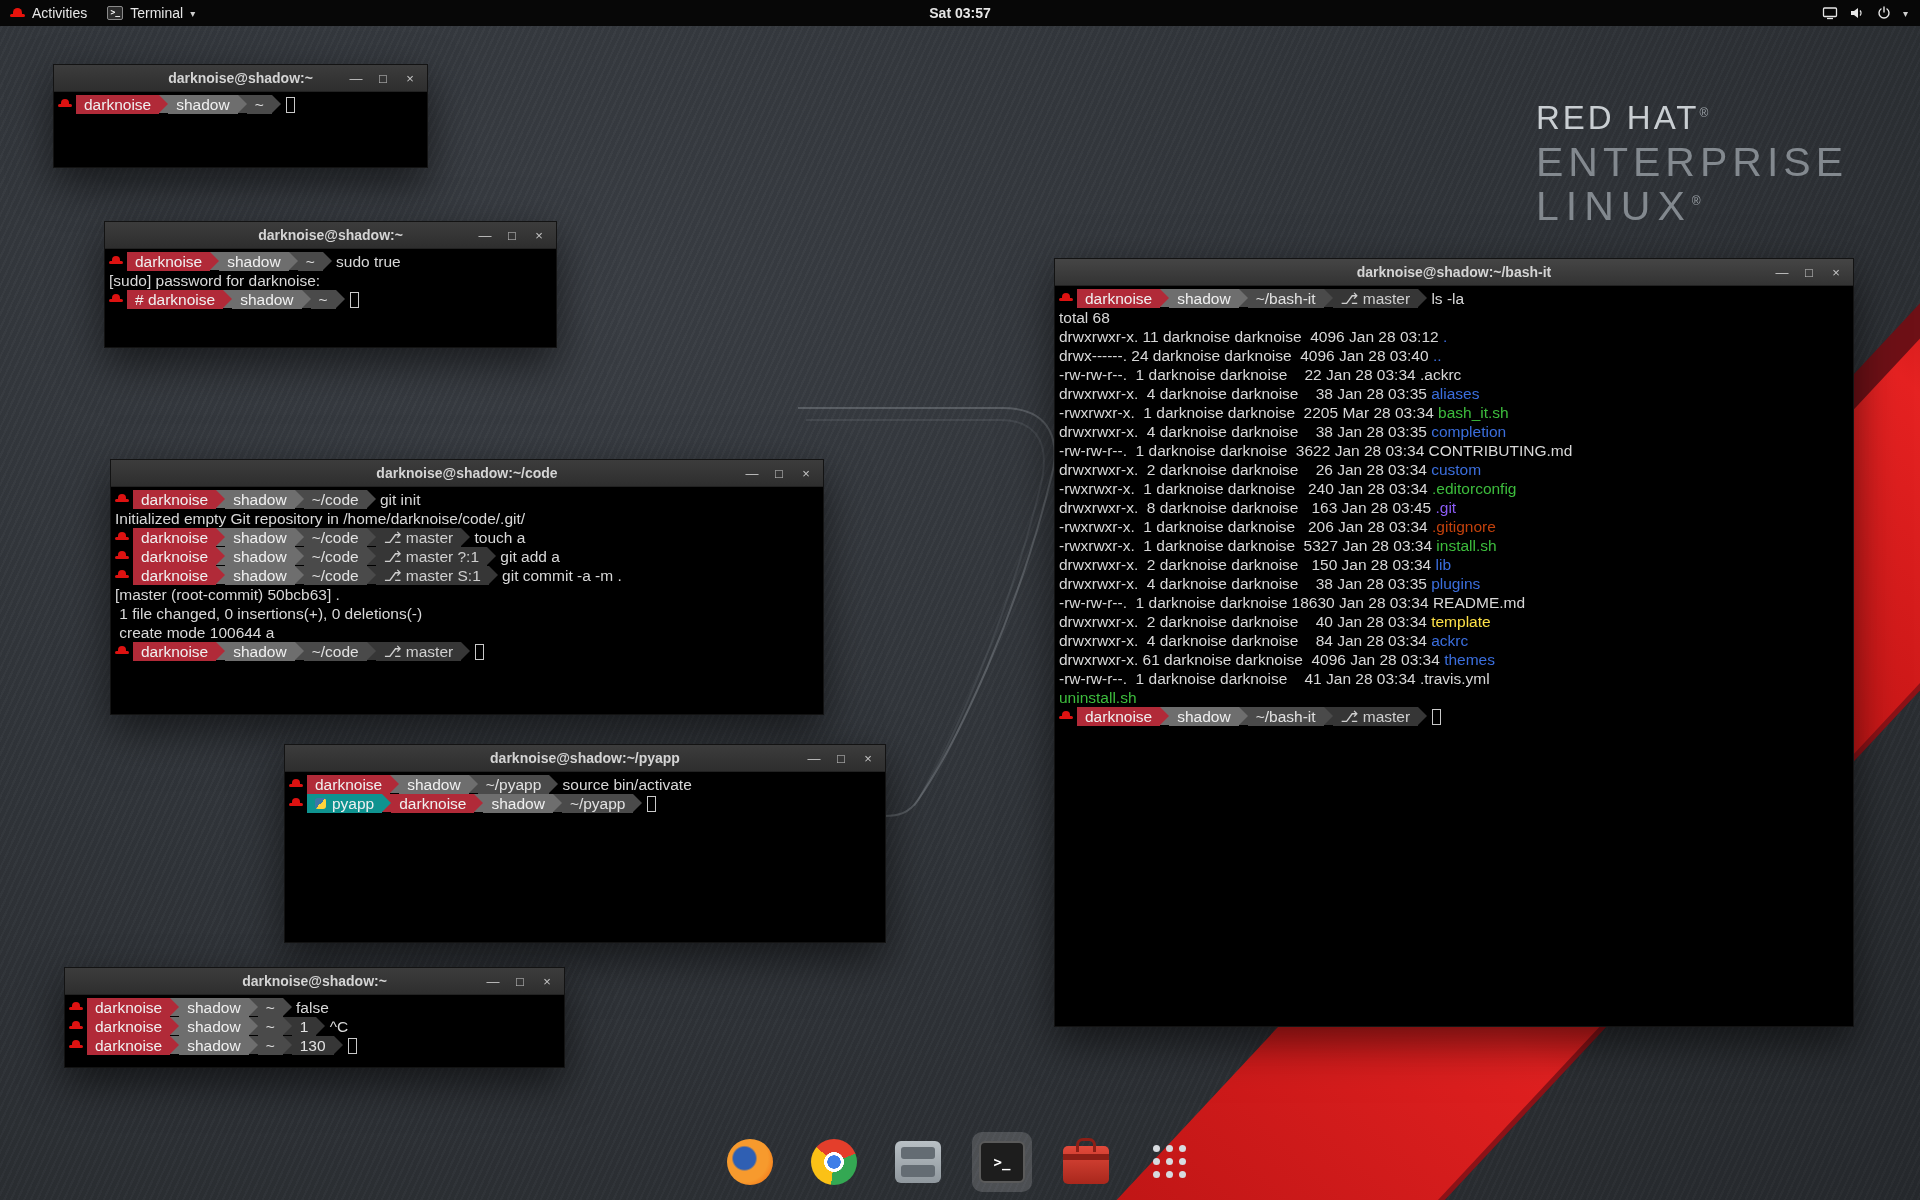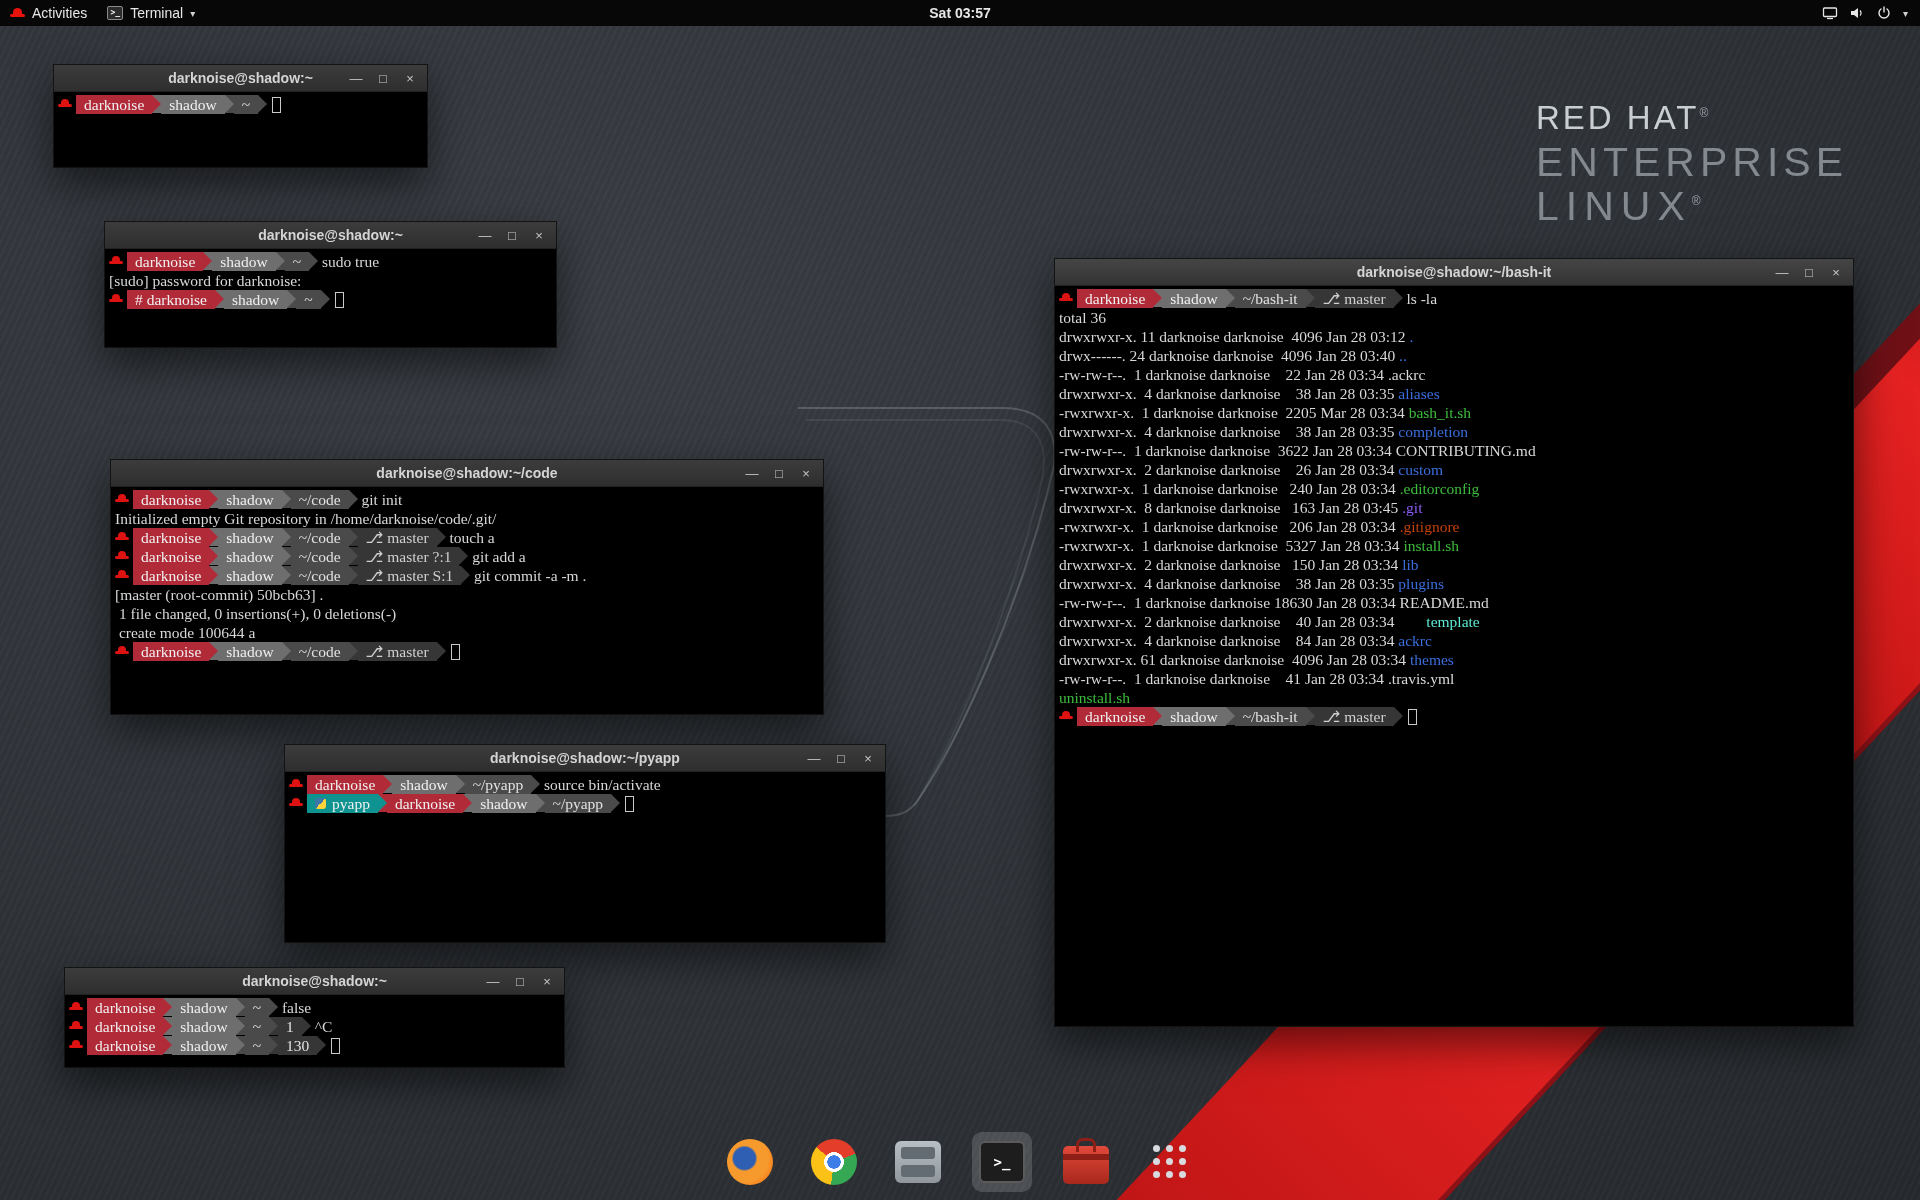--- a/index.html
+++ b/index.html
@@ -38,21 +38,21 @@
 
   
   .win { position:absolute; background:#000; border:1px solid #131313; box-shadow:0 16px 40px rgba(0,0,0,0.55); z-index:10; }
   .titlebar { height:27px; background:linear-gradient(#3c3c3c,#2e2e2e); border-bottom:1px solid #222;
     display:flex; align-items:center; position:relative; color:#d4d4d4; font-size:14px; }
   .win.focused .titlebar { background:linear-gradient(#454545,#333); }
   .title { position:absolute; left:0; right:0; text-align:center; font-weight:bold; pointer-events:none; }
   .controls { margin-left:auto; display:flex; align-items:center; height:100%; padding-right:5px; gap:3px; z-index:1; }
   .wbtn { width:24px; height:20px; display:flex; align-items:center; justify-content:center;
     color:#c6c6c6; font-size:13px; border-radius:3px; }
-  .term-body { padding:3px 0 0 4px; font-family:Liberation Serif, serif; font-size:15.5px; color:#d8d8d8; }
+  .term-body { padding:3px 0 0 4px; font-family:Liberation Sans, sans-serif; font-size:15.5px; color:#d8d8d8; }
   .term-line { display:flex; align-items:stretch; height:19px; white-space:pre; }
   .tok { display:flex; align-items:center; white-space:pre; }
   .seg { display:flex; align-items:center; padding:0 8px; color:#f0f0f0; white-space:pre; }
   .seg-path, .seg-status { color:#e2e2e2; }
   .seg-git { color:#cfcfcf; }
   .arr { width:0; height:0; border-top:9.5px solid transparent; border-bottom:9.5px solid transparent;
     border-left:9px solid transparent; flex:0 0 auto; }
   .cursor { width:9px; height:16px; border:1px solid #c9c9c9; margin-left:5px; align-self:center; flex:0 0 auto; }
   .hat-icon { position:relative; width:15px; height:19px; margin-right:3px; flex:0 0 auto; }
   .hat-icon::before { content:''; position:absolute; left:3px; top:4px; width:8px; height:5px; background:#dd1211; border-radius:4px 4px 0 0; }
@@ -225,37 +225,37 @@
   <div class="titlebar">
     <span class="title">darknoise@shadow:~/bash-it</span>
     <span class="controls">
       <span class="wbtn">—</span>
       <span class="wbtn">□</span>
       <span class="wbtn">×</span>
     </span>
   </div>
   <div class="term-body">
       <div class="term-line"><span class="hat-icon"></span><span class="seg seg-user" style="background: rgb(177, 42, 56);">darknoise</span><span class="arr" style="border-left-color: rgb(177, 42, 56); background-color: rgb(110, 110, 110);"></span><span class="seg seg-host" style="background: rgb(110, 110, 110);">shadow</span><span class="arr" style="border-left-color: rgb(110, 110, 110); background-color: rgb(74, 74, 74);"></span><span class="seg seg-path" style="background: rgb(74, 74, 74);">~/bash-it</span><span class="arr" style="border-left-color: rgb(74, 74, 74); background-color: rgb(54, 54, 54);"></span><span class="seg seg-git" style="background: rgb(54, 54, 54);">⎇ master</span><span class="arr" style="border-left-color: rgb(54, 54, 54);"></span><span class="tok"> ls -la</span></div>
-      <div class="term-line"><span class="tok">total 36</span></div>
+      <div class="term-line"><span class="tok">total 68</span></div>
       <div class="term-line"><span class="tok">drwxrwxr-x. 11 darknoise darknoise  4096 Jan 28 03:12 </span><span class="tok" style="color: rgb(59, 110, 221);">.</span></div>
       <div class="term-line"><span class="tok">drwx------. 24 darknoise darknoise  4096 Jan 28 03:40 </span><span class="tok" style="color: rgb(59, 110, 221);">..</span></div>
       <div class="term-line"><span class="tok">-rw-rw-r--.  1 darknoise darknoise    22 Jan 28 03:34 .ackrc</span></div>
       <div class="term-line"><span class="tok">drwxrwxr-x.  4 darknoise darknoise    38 Jan 28 03:35 </span><span class="tok" style="color: rgb(59, 110, 221);">aliases</span></div>
       <div class="term-line"><span class="tok">-rwxrwxr-x.  1 darknoise darknoise  2205 Mar 28 03:34 </span><span class="tok" style="color: rgb(61, 189, 61);">bash_it.sh</span></div>
       <div class="term-line"><span class="tok">drwxrwxr-x.  4 darknoise darknoise    38 Jan 28 03:35 </span><span class="tok" style="color: rgb(59, 110, 221);">completion</span></div>
       <div class="term-line"><span class="tok">-rw-rw-r--.  1 darknoise darknoise  3622 Jan 28 03:34 CONTRIBUTING.md</span></div>
       <div class="term-line"><span class="tok">drwxrwxr-x.  2 darknoise darknoise    26 Jan 28 03:34 </span><span class="tok" style="color: rgb(59, 110, 221);">custom</span></div>
       <div class="term-line"><span class="tok">-rwxrwxr-x.  1 darknoise darknoise   240 Jan 28 03:34 </span><span class="tok" style="color: rgb(61, 189, 61);">.editorconfig</span></div>
       <div class="term-line"><span class="tok">drwxrwxr-x.  8 darknoise darknoise   163 Jan 28 03:45 </span><span class="tok" style="color: #8b5cf6;">.git</span></div>
       <div class="term-line"><span class="tok">-rwxrwxr-x.  1 darknoise darknoise   206 Jan 28 03:34 </span><span class="tok" style="color: #c2410c;">.gitignore</span></div>
       <div class="term-line"><span class="tok">-rwxrwxr-x.  1 darknoise darknoise  5327 Jan 28 03:34 </span><span class="tok" style="color: rgb(61, 189, 61);">install.sh</span></div>
       <div class="term-line"><span class="tok">drwxrwxr-x.  2 darknoise darknoise   150 Jan 28 03:34 </span><span class="tok" style="color: rgb(59, 110, 221);">lib</span></div>
       <div class="term-line"><span class="tok">drwxrwxr-x.  4 darknoise darknoise    38 Jan 28 03:35 </span><span class="tok" style="color: rgb(59, 110, 221);">plugins</span></div>
       <div class="term-line"><span class="tok">-rw-rw-r--.  1 darknoise darknoise 18630 Jan 28 03:34 README.md</span></div>
-      <div class="term-line"><span class="tok">drwxrwxr-x.  2 darknoise darknoise    40 Jan 28 03:34 </span><span class="tok" style="color: #5eead4; margin-left: 28px;">template</span></div>
+      <div class="term-line"><span class="tok">drwxrwxr-x.  2 darknoise darknoise    40 Jan 28 03:34 </span><span class="tok" style="color: #fde047;">template</span></div>
       <div class="term-line"><span class="tok">drwxrwxr-x.  4 darknoise darknoise    84 Jan 28 03:34 </span><span class="tok" style="color: rgb(59, 110, 221);">ackrc</span></div>
       <div class="term-line"><span class="tok">drwxrwxr-x. 61 darknoise darknoise  4096 Jan 28 03:34 </span><span class="tok" style="color: rgb(59, 110, 221);">themes</span></div>
       <div class="term-line"><span class="tok">-rw-rw-r--.  1 darknoise darknoise    41 Jan 28 03:34 .travis.yml</span></div>
       <div class="term-line"><span class="tok" style="color: rgb(61, 189, 61);">uninstall.sh</span></div>
       <div class="term-line"><span class="hat-icon"></span><span class="seg seg-user" style="background: rgb(177, 42, 56);">darknoise</span><span class="arr" style="border-left-color: rgb(177, 42, 56); background-color: rgb(110, 110, 110);"></span><span class="seg seg-host" style="background: rgb(110, 110, 110);">shadow</span><span class="arr" style="border-left-color: rgb(110, 110, 110); background-color: rgb(74, 74, 74);"></span><span class="seg seg-path" style="background: rgb(74, 74, 74);">~/bash-it</span><span class="arr" style="border-left-color: rgb(74, 74, 74); background-color: rgb(54, 54, 54);"></span><span class="seg seg-git" style="background: rgb(54, 54, 54);">⎇ master</span><span class="arr" style="border-left-color: rgb(54, 54, 54);"></span><span class="cursor"></span></div>
     </div>
 </div>
 
 <div class="dock">
   <div class="dock-item">

